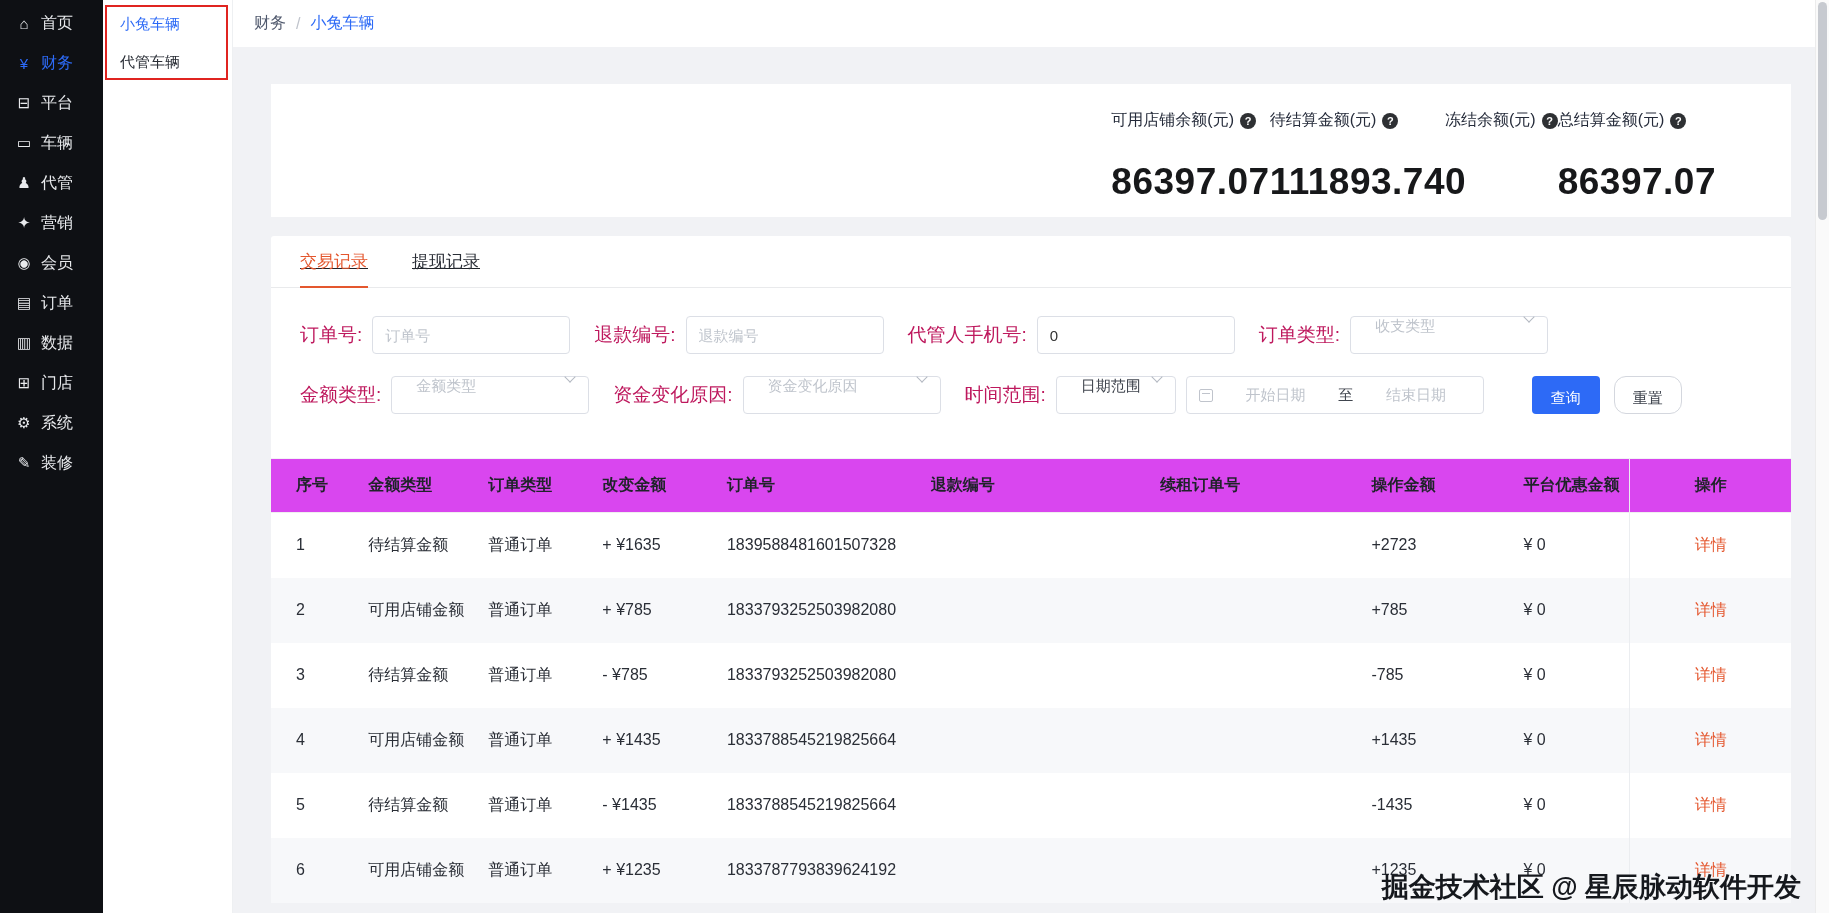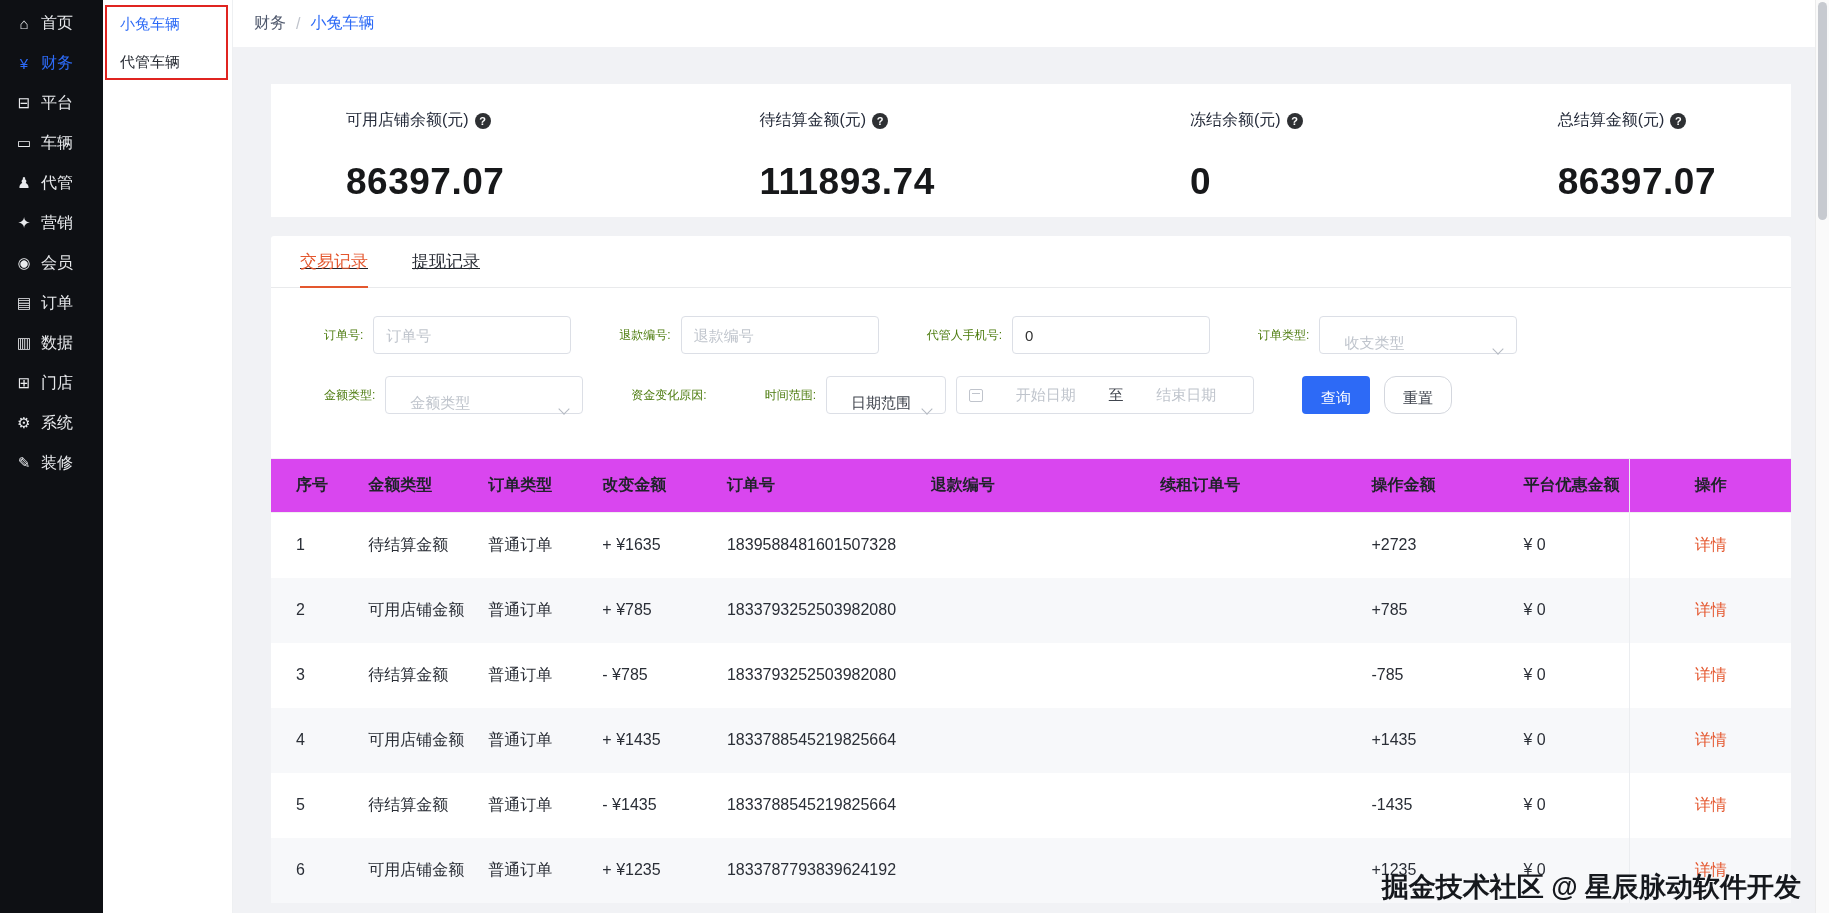--- a/index.html
+++ b/index.html
@@ -30,43 +30,43 @@
   .breadcrumb-bar { height:47px; background:#fff; display:flex; align-items:center;
                     padding-left:21px; font-size:16px; gap:10px; }
   .crumb-parent { color:#515a6e; cursor:pointer; }
   .crumb-sep { color:#c0c4cc; }
   .crumb-current { color:var(--primary-blue,#2d6af6); cursor:pointer; }
 
   .content { flex:1; padding:37px 38px 0; overflow:hidden; }
 
   
   .stats-card { background:#fff; border-radius:0; height:133px; display:flex;
-                justify-content:space-between; padding:26px 75px 0; }
+                justify-content:flex-end; padding:26px 75px 0; }
   .stat-label-row { display:flex; align-items:center; gap:6px; font-size:16px; color:#252b3a; }
   .help { width:16px; height:16px; border-radius:50%; background:#2e3033; color:#fff;
           font-size:11px; display:inline-flex; align-items:center; justify-content:center; font-weight:bold; cursor:pointer; }
   .help::after { content:"?"; }
   .stat-value { margin-top:30px; font-size:37px; font-weight:600; color:#17181a; letter-spacing:.5px; }
 
   
   .panel { background:#fff; margin-top:19px; border-radius:3px; min-height:660px; }
   .tabs { display:flex; gap:44px; padding:0 29px; border-bottom:1px solid #e9eaec; height:52px;text-decoration:underline; }
   .tab { display:flex; align-items:center; font-size:17px; cursor:pointer; position:relative; color:#2a2e36; }
   .tab.active { color:var(--active-orange,#e4572e); }
   .tab.active::after { content:""; position:absolute; left:0; right:0; bottom:-1px; height:2px;
                        background:var(--active-orange,#e4572e); }
 
   .filters { padding:28px 29px 6px; }
   .filter-row { display:flex; align-items:center; margin-bottom:22px; }
   .filter-item { display:flex; align-items:center; margin-right:24px; }
-  .f-label { font-size:12px; margin-right:10px; color:#4d7c0f; white-space:nowrap;margin-left:24px; }
+  .f-label { font-size:19px; margin-right:10px; color:#be185d; white-space:nowrap; }
   .f-input, .f-select { width:198px; height:38px; border:1px solid #dcdfe6; border-radius:4px;
                         background:#fff; font-size:15px; padding:0 12px; color:#333; }
   .f-input::placeholder { color:#bfc4cc; }
-  .f-select { display:flex; align-items:flex-end; justify-content:space-between; cursor:pointer;padding-left:24px; }
+  .f-select { display:flex; align-items:flex-start; justify-content:space-between; cursor:pointer;padding-left:24px; }
   .f-select .ph { color:#bfc4cc; overflow:hidden; white-space:nowrap; }
   .caret { width:8px; height:8px; border-right:1.5px solid #b4b9c2; border-bottom:1.5px solid #b4b9c2;
            transform:rotate(45deg); margin:-4px 2px 0 8px; flex-shrink:0; }
   .f-select.range-type { width:120px; }
   .date-box { display:flex; align-items:center; height:38px; border:1px solid #dcdfe6; border-radius:4px;
               padding:0 12px; margin-left:10px; width:298px; gap:8px; background:#fff; }
   .cal { width:14px; height:13px; border:1px solid #c0c4cc; border-radius:2px; position:relative; flex-shrink:0; }
   .cal::before { content:""; position:absolute; left:2px; right:2px; top:3px; height:1px; background:#c0c4cc; }
   .date-ph { color:#bfc4cc; font-size:15px; flex:1; text-align:center; white-space:nowrap; }
   .date-to { color:#40454e; font-size:15px; }
@@ -238,20 +238,24 @@
           <div class="filter-row">
             <div class="filter-item">
               <span class="f-label">金额类型:</span>
               <div class="f-select">
                 <span class="ph">金额类型</span>
                 <span class="caret"></span>
               </div>
             </div>
             <div class="filter-item">
               <span class="f-label">资金变化原因:</span>
+              <div class="f-select">
+                <span class="ph">资金变化原因</span>
+                <span class="caret"></span>
+              </div>
             </div>
             <div class="filter-item">
               <span class="f-label">时间范围:</span>
               <div class="f-select range-type">
                 <span class="ph" style="color:#40454e;">日期范围</span>
                 <span class="caret"></span>
               </div>
               <div class="date-box">
                 <span class="cal"></span>
                 <span class="date-ph">开始日期</span>

